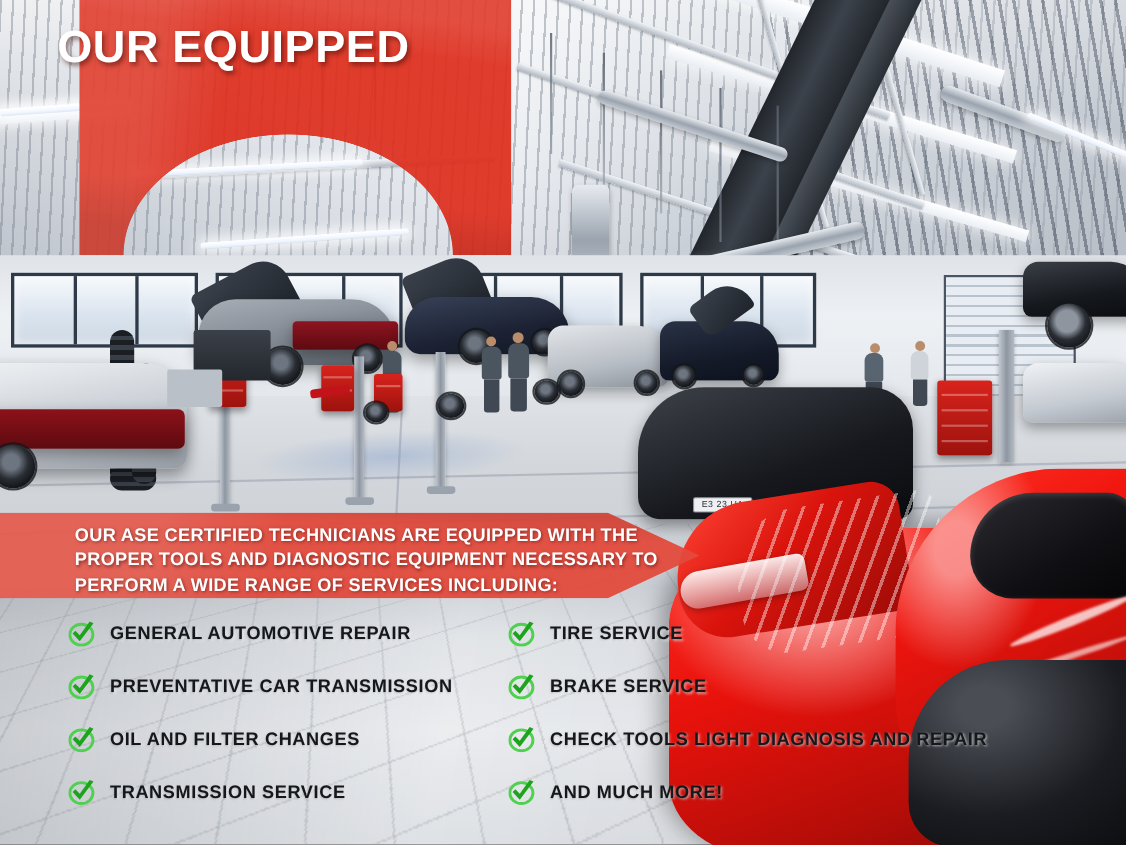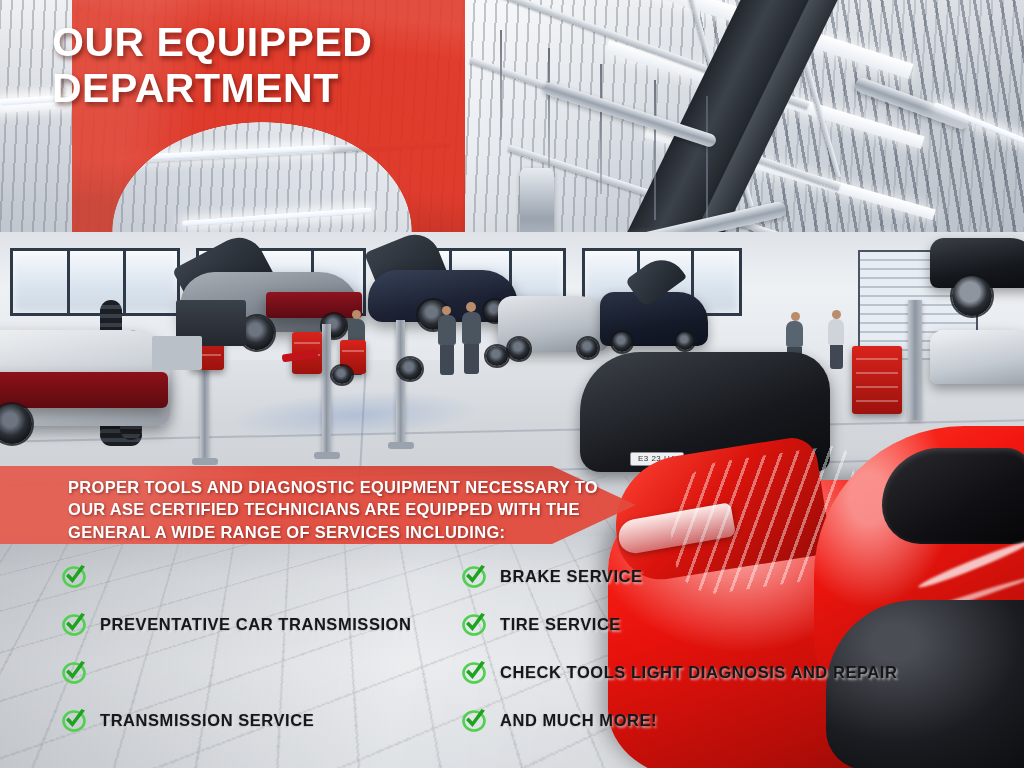--- a/index.html
+++ b/index.html
@@ -539,89 +539,90 @@
     <div class="rc-highlight" style="left:300px;top:268px;width:150px;height:6px;transform:rotate(-18deg);opacity:.8;"></div>
     <div class="rc-shadowdark"></div>
   </div>
   <div class="blackcar z-car"></div>
 
   <div class="header-panel z-band">
     <div class="header-sheen"></div>
   </div>
   <h1 class="header-title z-text">
     <span class="l1">OUR EQUIPPED</span>
-    <span class="l2">DEPARTMENT</span>
   </h1>
 
   <div class="info-band z-band">
     <div class="info-band-sheen"></div>
   </div>
   <div class="info-text z-text">
+    <span>OUR ASE CERTIFIED TECHNICIANS ARE EQUIPPED WITH THE</span>
     <span>PROPER TOOLS AND DIAGNOSTIC EQUIPMENT NECESSARY TO</span>
-    <span>OUR ASE CERTIFIED TECHNICIANS ARE EQUIPPED WITH THE</span>
-    <span>GENERAL A WIDE RANGE OF SERVICES INCLUDING:</span>
+    <span>PERFORM A WIDE RANGE OF SERVICES INCLUDING:</span>
   </div>
 
   <div class="lists z-text">
 
     <div class="col col-left">
       <div class="srv">
         <span class="check">
           <svg width="26" height="24" viewBox="0 0 26 24">
             <ellipse cx="12" cy="13" rx="10.5" ry="9.5" fill="none" stroke="#4fd14f" stroke-width="2.6"></ellipse>
             <path d="M4 12 L10.5 19 L23 2.5 L19.5 1 L10.5 13.5 L6.5 9.5 Z" fill="#1ea31e"></path>
           </svg>
         </span>
+        <span class="srv-label">GENERAL AUTOMOTIVE REPAIR</span>
       </div>
       <div class="srv">
         <span class="check">
           <svg width="26" height="24" viewBox="0 0 26 24">
             <ellipse cx="12" cy="13" rx="10.5" ry="9.5" fill="none" stroke="#4fd14f" stroke-width="2.6"></ellipse>
             <path d="M4 12 L10.5 19 L23 2.5 L19.5 1 L10.5 13.5 L6.5 9.5 Z" fill="#1ea31e"></path>
           </svg>
         </span>
         <span class="srv-label">PREVENTATIVE CAR TRANSMISSION</span>
       </div>
       <div class="srv">
         <span class="check">
           <svg width="26" height="24" viewBox="0 0 26 24">
             <ellipse cx="12" cy="13" rx="10.5" ry="9.5" fill="none" stroke="#4fd14f" stroke-width="2.6"></ellipse>
             <path d="M4 12 L10.5 19 L23 2.5 L19.5 1 L10.5 13.5 L6.5 9.5 Z" fill="#1ea31e"></path>
           </svg>
         </span>
+        <span class="srv-label">OIL AND FILTER CHANGES</span>
       </div>
       <div class="srv">
         <span class="check">
           <svg width="26" height="24" viewBox="0 0 26 24">
             <ellipse cx="12" cy="13" rx="10.5" ry="9.5" fill="none" stroke="#4fd14f" stroke-width="2.6"></ellipse>
             <path d="M4 12 L10.5 19 L23 2.5 L19.5 1 L10.5 13.5 L6.5 9.5 Z" fill="#1ea31e"></path>
           </svg>
         </span>
         <span class="srv-label">TRANSMISSION SERVICE</span>
       </div>
     </div>
 
     <div class="col col-right">
       <div class="srv">
         <span class="check">
           <svg width="26" height="24" viewBox="0 0 26 24">
             <ellipse cx="12" cy="13" rx="10.5" ry="9.5" fill="none" stroke="#4fd14f" stroke-width="2.6"></ellipse>
             <path d="M4 12 L10.5 19 L23 2.5 L19.5 1 L10.5 13.5 L6.5 9.5 Z" fill="#1ea31e"></path>
           </svg>
         </span>
+        <span class="srv-label">TIRE SERVICE</span>
+      </div>
+      <div class="srv">
+        <span class="check">
+          <svg width="26" height="24" viewBox="0 0 26 24">
+            <ellipse cx="12" cy="13" rx="10.5" ry="9.5" fill="none" stroke="#4fd14f" stroke-width="2.6"></ellipse>
+            <path d="M4 12 L10.5 19 L23 2.5 L19.5 1 L10.5 13.5 L6.5 9.5 Z" fill="#1ea31e"></path>
+          </svg>
+        </span>
         <span class="srv-label">BRAKE SERVICE</span>
-      </div>
-      <div class="srv">
-        <span class="check">
-          <svg width="26" height="24" viewBox="0 0 26 24">
-            <ellipse cx="12" cy="13" rx="10.5" ry="9.5" fill="none" stroke="#4fd14f" stroke-width="2.6"></ellipse>
-            <path d="M4 12 L10.5 19 L23 2.5 L19.5 1 L10.5 13.5 L6.5 9.5 Z" fill="#1ea31e"></path>
-          </svg>
-        </span>
-        <span class="srv-label">TIRE SERVICE</span>
       </div>
       <div class="srv">
         <span class="check">
           <svg width="26" height="24" viewBox="0 0 26 24">
             <ellipse cx="12" cy="13" rx="10.5" ry="9.5" fill="none" stroke="#4fd14f" stroke-width="2.6"></ellipse>
             <path d="M4 12 L10.5 19 L23 2.5 L19.5 1 L10.5 13.5 L6.5 9.5 Z" fill="#1ea31e"></path>
           </svg>
         </span>
         <span class="srv-label">CHECK TOOLS LIGHT DIAGNOSIS AND REPAIR</span>
       </div>

